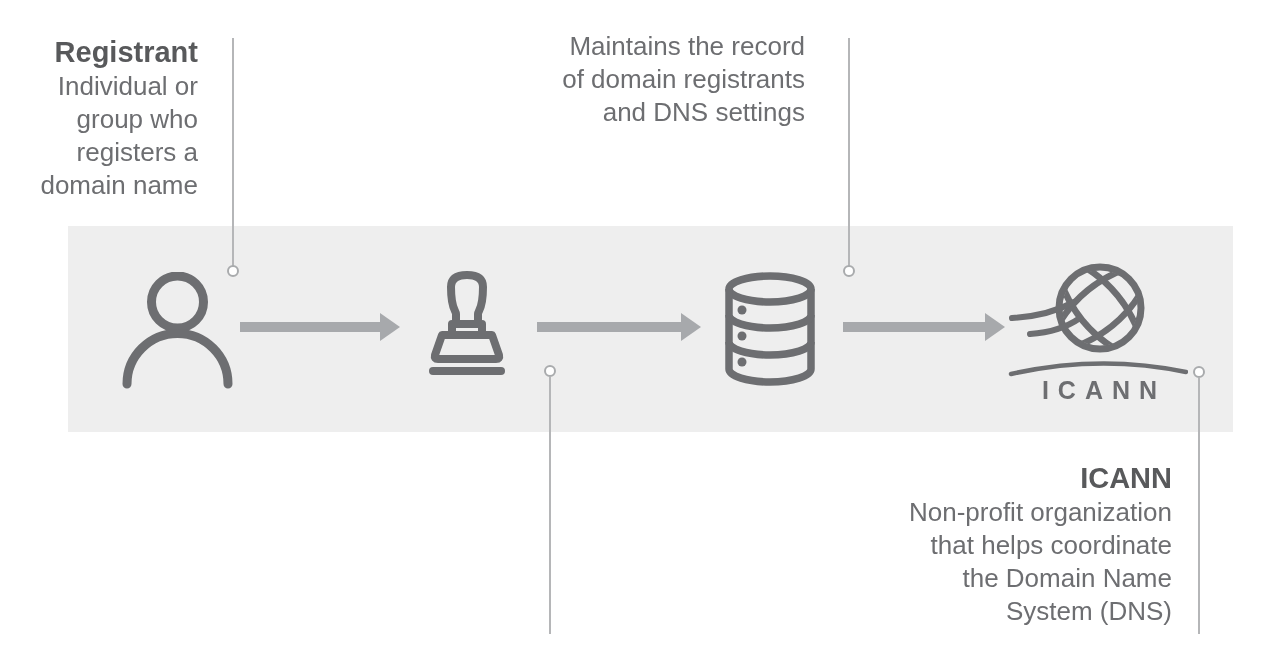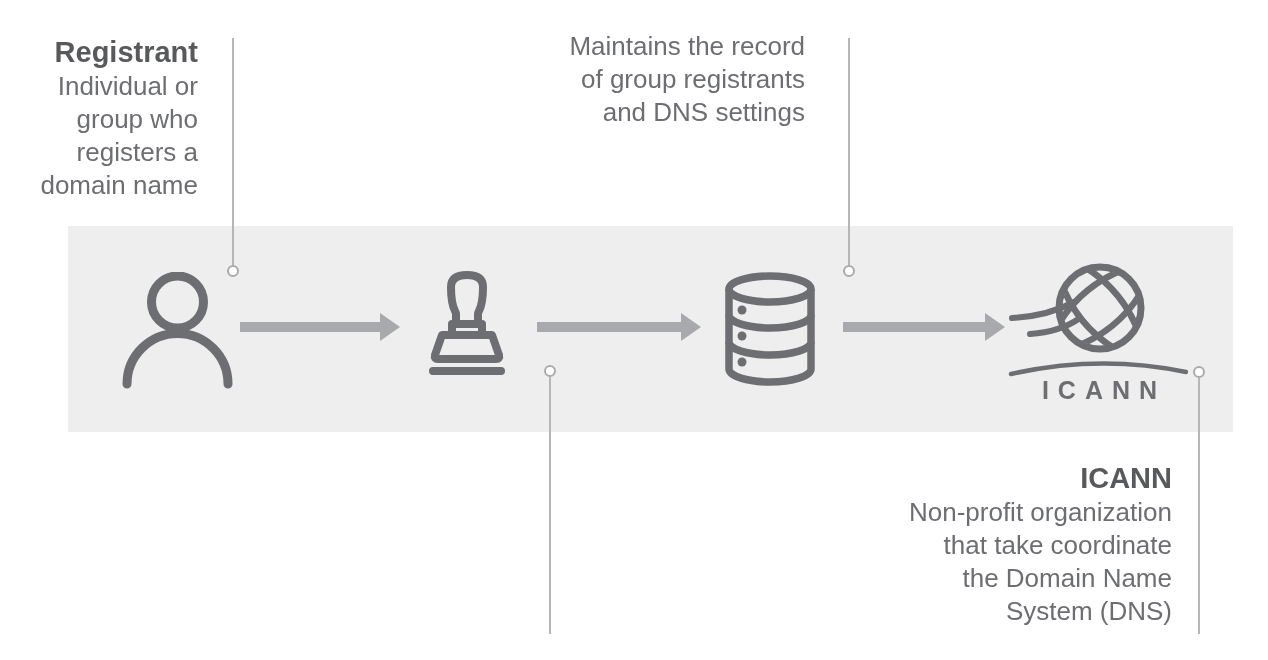--- a/index.html
+++ b/index.html
@@ -111,29 +111,29 @@
   <div class="label" id="label-registrant">
     <div class="title">Registrant</div>
     <div class="desc">Individual or
 group who
 registers a
 domain name</div>
   </div>
 
   <div class="label" id="label-registry-operators">
     <div class="desc">Maintains the record
-of group registrants
+of domain registrants
 and DNS settings</div>
   </div>
 
 
   <div class="label" id="label-icann">
     <div class="title">ICANN</div>
     <div class="desc">Non-profit organization
-that take coordinate
+that helps coordinate
 the Domain Name
 System (DNS)</div>
   </div>
 
   <svg class="node-icon" id="icon-person" width="115" height="118" viewBox="0 0 115 118" fill="none">
     <circle cx="57.5" cy="30" r="26" stroke="#6d6e71" stroke-width="9"></circle>
     <path d="M7,112 A50.5,50.5 0 0 1 108,112" stroke="#6d6e71" stroke-width="9" stroke-linecap="round"></path>
   </svg>
 
   <div class="arrow" id="arrow-1"></div>

